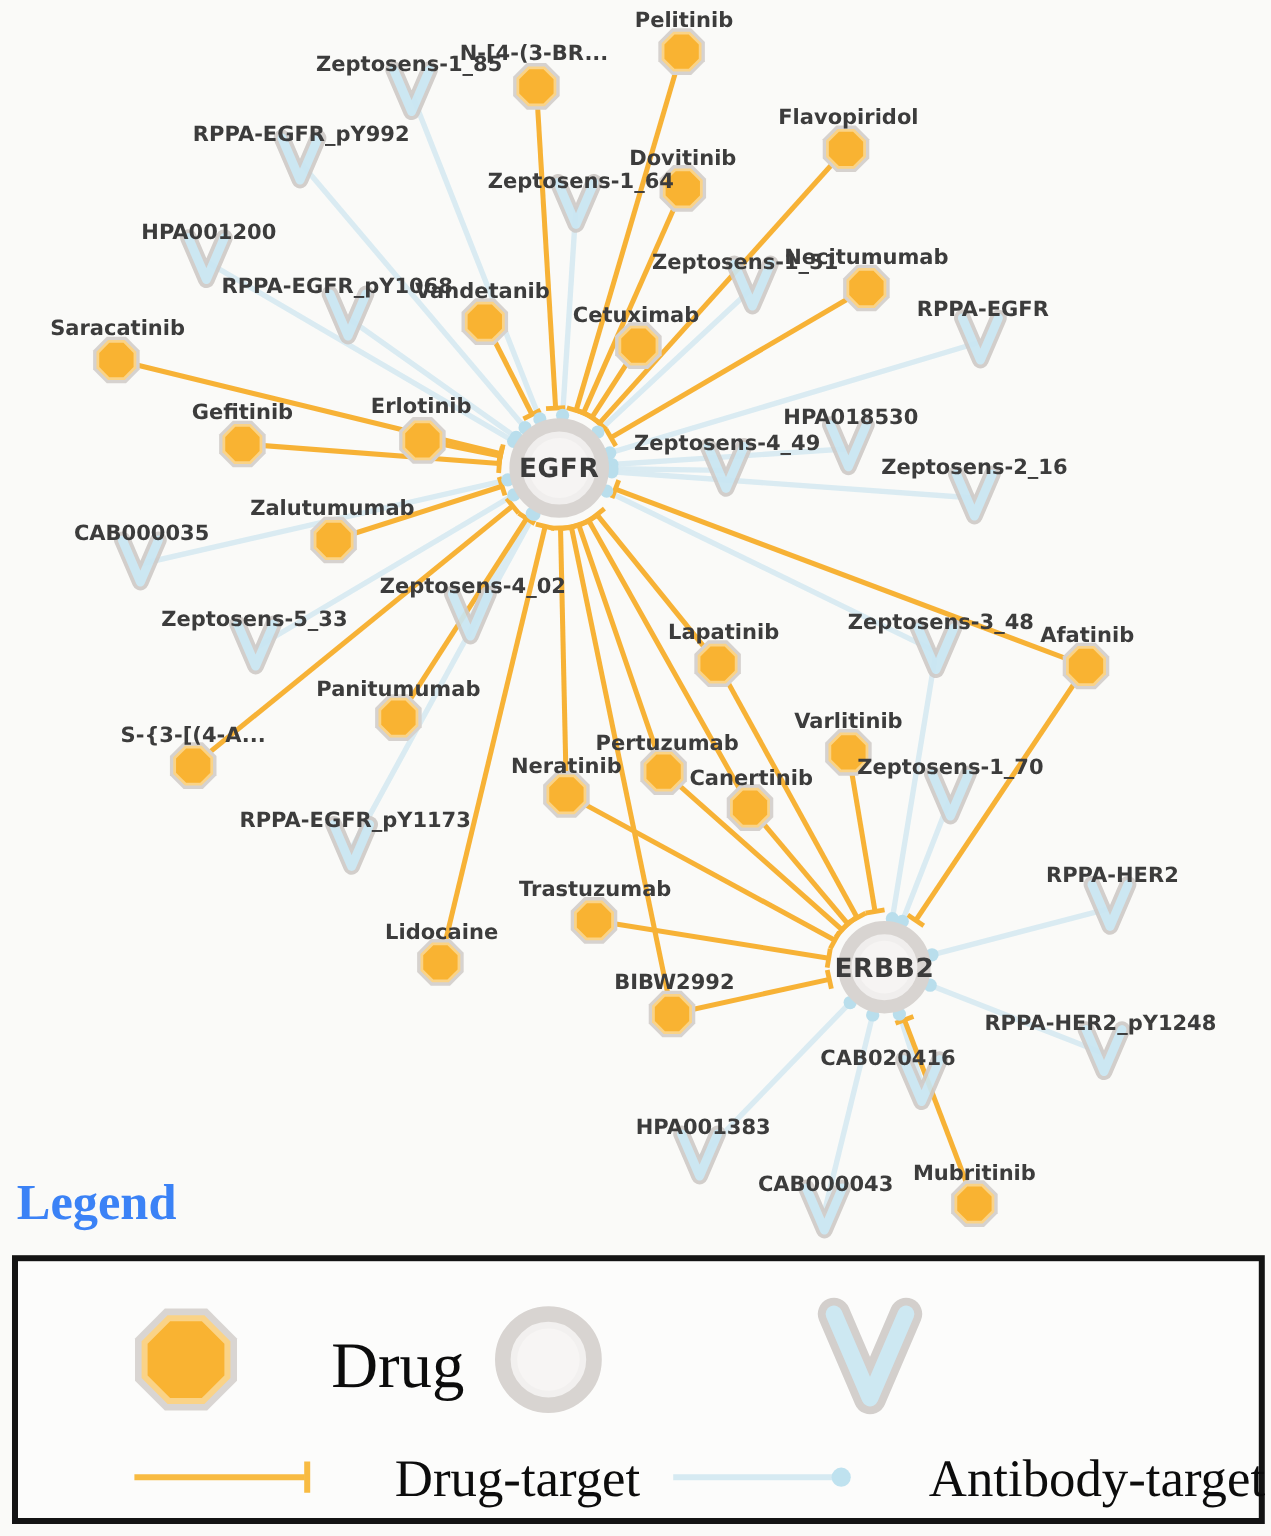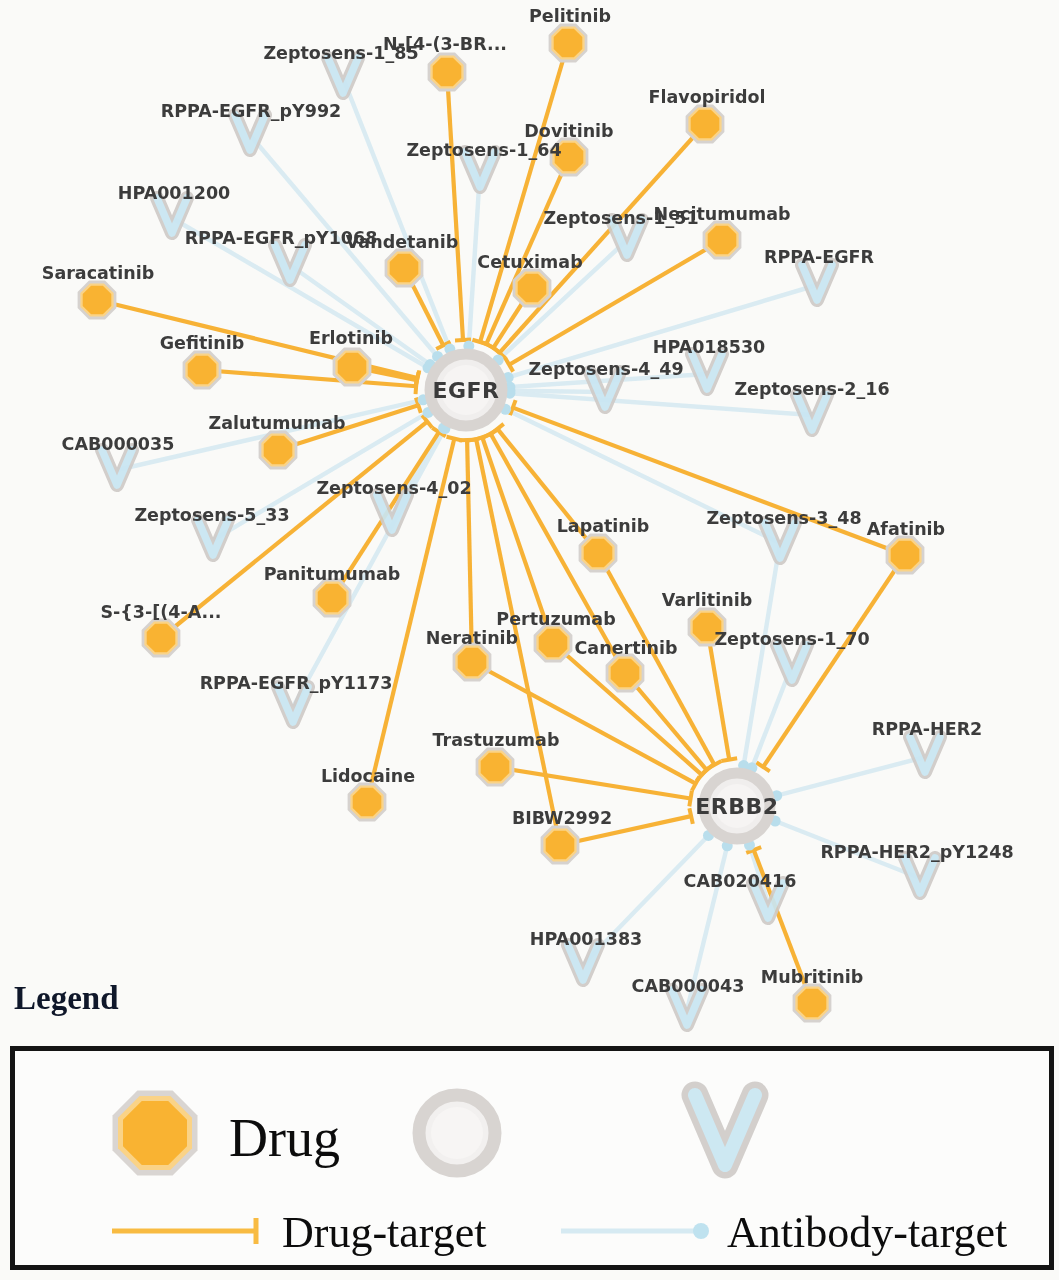--- a/index.html
+++ b/index.html
@@ -13,30 +13,31 @@
     font-family:"DejaVu Sans", sans-serif;
     font-weight:bold;font-size:17.5px;fill:#3C3C3C;
   }
   svg text.gene-label{
     font-family:"DejaVu Sans", sans-serif;
     font-weight:bold;font-size:22px;fill:#3B3B3B;letter-spacing:.5px;
   }
   .legend-title{
     position:absolute;left:14px;top:982px;
     font-family:"Liberation Serif", serif;font-weight:bold;
-    font-size:33px;color:#0f172a;line-height:1;
+    font-size:42px;color:#3b82f6;line-height:1;
   }
   .legend-box{
     position:absolute;left:10px;top:1046px;width:1034px;height:214px;
     border:5px solid #141414;background:#FCFCFB;
   }
   .legend-box .abs{position:absolute;}
   .lg-label{
     font-family:"Liberation Serif", serif;color:#0c0c0c;line-height:1;
     white-space:nowrap;
+    margin-left:47px;
   }
   .lg-node-label{font-size:54px;}
   .lg-edge-label{font-size:44px;}
 </style>
 </head>
 <body>
 
 <div id="stage">
   <svg id="net" width="1059" height="1280" viewBox="0 0 1059 1280" xmlns="http://www.w3.org/2000/svg">
     <g id="g-edges-antibody">

